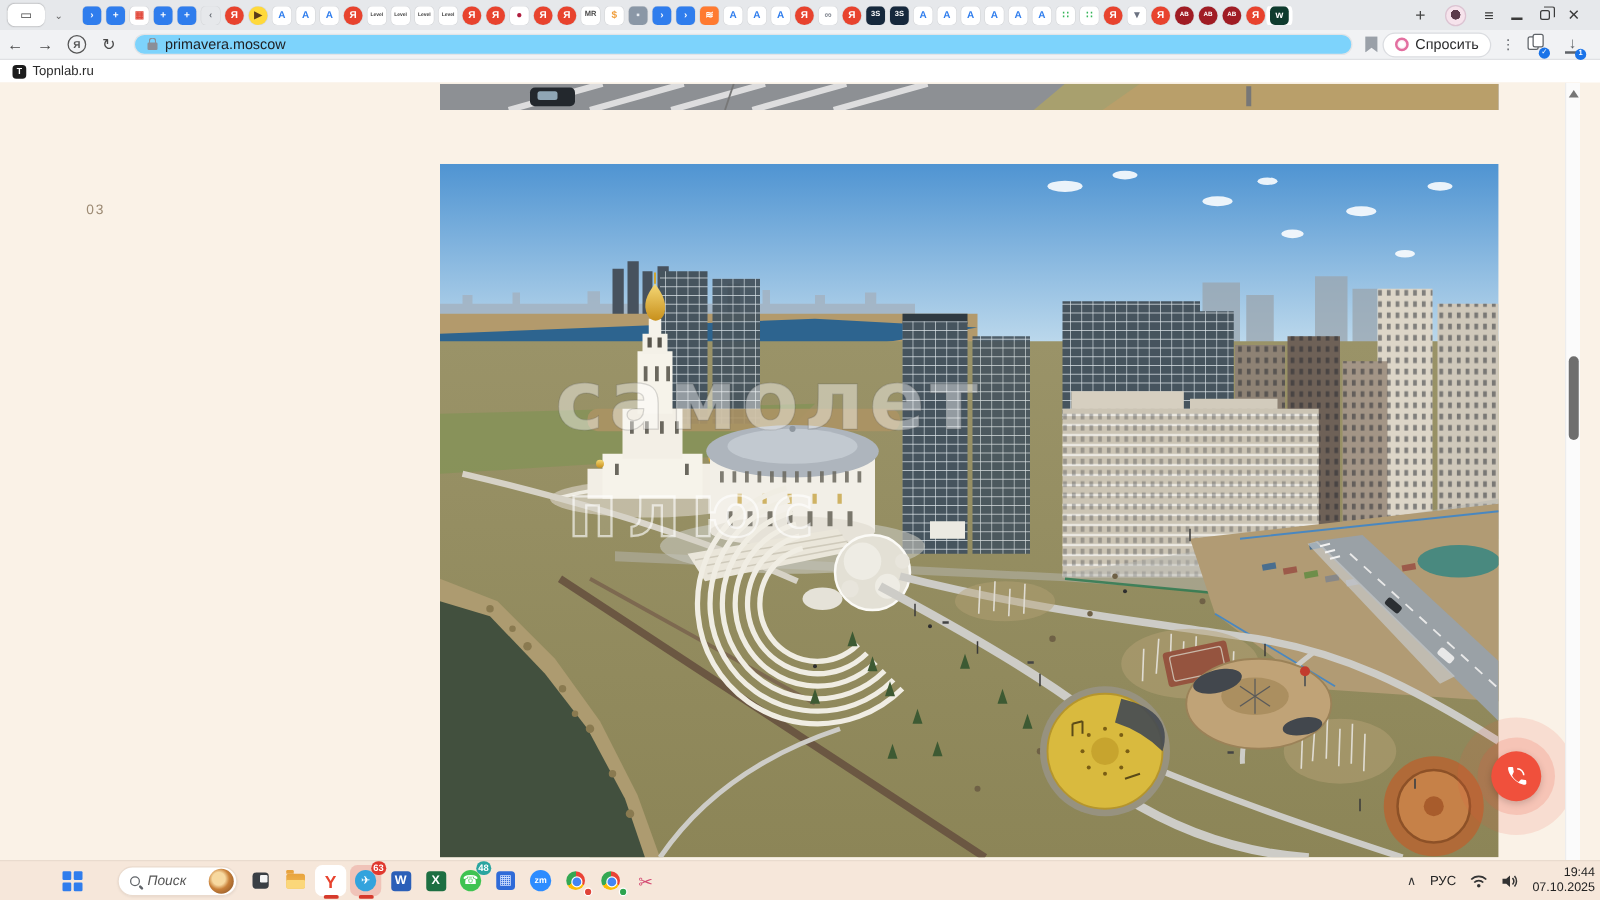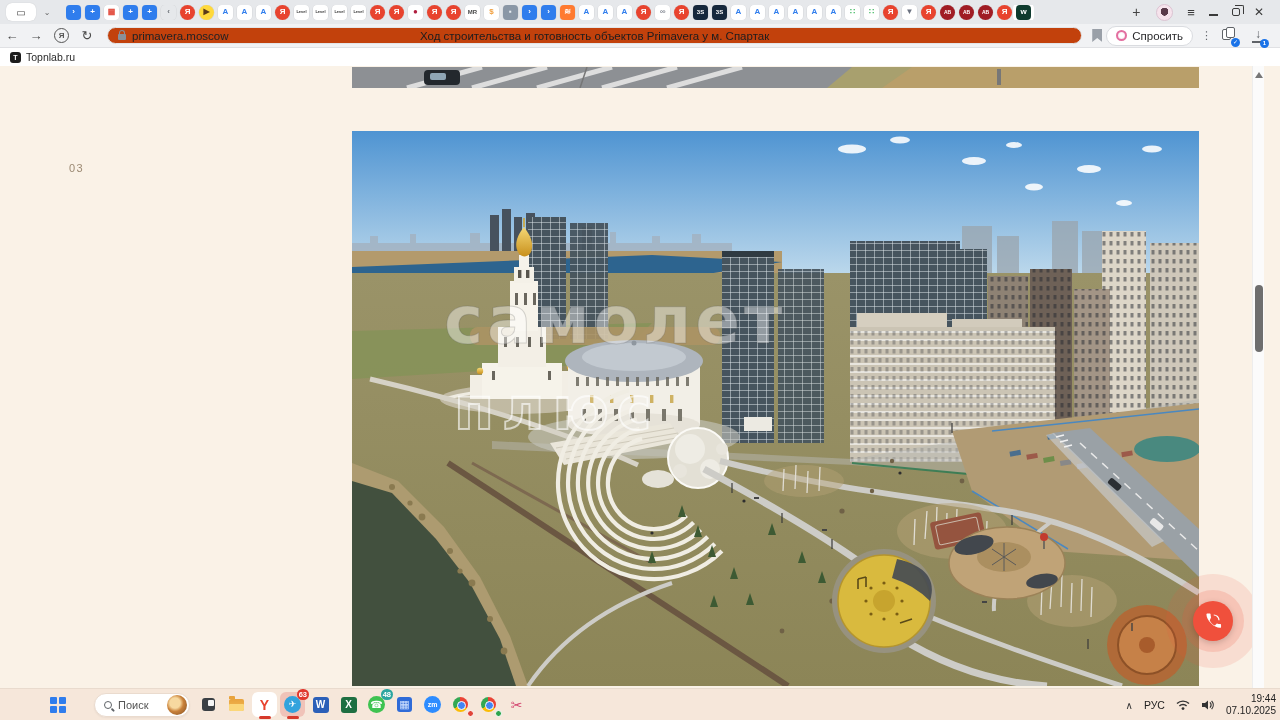--- a/index.html
+++ b/index.html
@@ -29,21 +29,21 @@
   .win-restore{width:8px;height:8px;border:1.3px solid #3a3a3a;border-radius:2px;position:relative;}
   .win-restore::before{content:"";position:absolute;left:2px;top:-4px;width:8px;height:8px;
     border:1.3px solid #3a3a3a;border-left:none;border-bottom:none;border-radius:0 2px 0 0;}
   .win-close{font-size:12px;color:#3a3a3a;}
 
   .omnibox-row{position:absolute;left:0;top:24px;width:1280px;height:24px;background:#f1f2f4;
     display:flex;align-items:center;border-bottom:1px solid #e0e1e4;}
   .nav-btn{width:24px;text-align:center;font-size:13px;color:#4a4a4a;flex:none;}
   .nav-ya{width:15px;height:15px;border-radius:50%;border:1.4px solid #555;color:#555;font-size:8px;
     display:flex;align-items:center;justify-content:center;margin:0 6px;flex:none;font-weight:bold;}
-  .omnibox{position:relative;height:17px;background:#c2410c;border:1px solid #e2e4e7;border-radius:10px;
+  .omnibox{position:relative;height:17px;background:#7dd3fc;border:1px solid #e2e4e7;border-radius:10px;
     flex:1;margin:0 6px 0 8px;display:flex;align-items:center;padding:0 8px;}
   .lock{width:8px;height:6px;background:#8a8f98;border-radius:1px;position:relative;margin:2px 6px 0 2px;flex:none;}
   .lock::before{content:"";position:absolute;top:-4px;left:1.2px;width:4.2px;height:4px;
     border:1.2px solid #8a8f98;border-bottom:none;border-radius:3px 3px 0 0;}
   .url-text{font-size:11.5px;color:#202124;white-space:nowrap;}
   .page-title{position:absolute;left:0;right:0;text-align:center;font-size:11.5px;color:#1c1c1e;
     white-space:nowrap;overflow:hidden;pointer-events:none;}
   .bm-flag{width:10px;height:13px;background:#9aa0a8;flex:none;margin:0 4px;
     clip-path:polygon(0 0,100% 0,100% 100%,50% 70%,0 100%);}
   .ask-pill{height:20px;border:1px solid #dadce0;background:#fff;border-radius:10px;display:flex;
@@ -92,21 +92,21 @@
   
   .taskbar{position:absolute;left:0;top:688px;width:1280px;height:32px;background:#f6e7da;border-top:1px solid rgba(0,0,0,.05);}
   .start{position:absolute;left:50px;top:8px;width:16px;height:16px;display:grid;grid-template-columns:7px 7px;
     grid-template-rows:7px 7px;gap:1.6px;}
   .start span{background:#2f7ded;border-radius:1px;}
   .search-pill{position:absolute;left:94px;top:4px;width:96px;height:24px;background:#fff;border:1px solid #eadbce;
     border-radius:12px;display:flex;align-items:center;padding:0 2px 0 9px;gap:6px;box-shadow:0 1px 2px rgba(0,0,0,.05);}
   .mag{width:8px;height:8px;border:1.6px solid #5f6368;border-radius:50%;position:relative;flex:none;}
   .mag::after{content:"";position:absolute;left:6px;top:7px;width:4px;height:1.6px;background:#5f6368;
     transform:rotate(45deg);border-radius:1px;}
-  .search-label{font-size:11px;color:#555;flex:1;}
+  .search-label{font-size:11px;color:#555;flex:1;font-style:italic;}
   .search-widget{width:20px;height:20px;border-radius:50%;flex:none;
     background:radial-gradient(circle at 40% 40%,#f7d9a0 0 30%,#c9813a 50%,#7a4a22 100%);}
   .tb-apps{position:absolute;left:196px;top:3px;display:flex;gap:3px;}
   .tb-app{position:relative;width:25px;height:25px;display:flex;align-items:center;justify-content:center;border-radius:6px;}
   .tb-app .glyph{display:flex;align-items:center;justify-content:center;line-height:1;}
   .tb-badge{position:absolute;top:-3px;right:-4px;min-width:12px;height:11px;border-radius:6px;
     color:#fff;font-size:7.5px;line-height:11px;text-align:center;padding:0 2px;font-weight:bold;z-index:2;}
   .tb-underline{position:absolute;bottom:-2px;left:50%;transform:translateX(-50%);width:12px;height:3px;
     border-radius:2px;background:#d63a2b;}
   .tb-dot{position:absolute;right:-1px;bottom:0;width:7px;height:7px;border-radius:50%;border:1px solid #fff;}
@@ -206,21 +206,20 @@
   </div>
 
   <div class="omnibox-row">
     <div class="nav-btn">←</div>
     <div class="nav-btn">→</div>
     <div class="nav-ya">Я</div>
     <div class="nav-btn">↻</div>
     <div class="omnibox">
       <span class="lock"></span>
       <span class="url-text">primavera.moscow</span>
-      <span class="page-title">Ход строительства и готовность объектов Primavera у м. Спартак</span>
     </div>
     <div class="bm-flag"></div>
     <div class="ask-pill">
       <span class="ask-icon"></span>
       <span class="ask-label">Спросить</span>
     </div>
     <div class="dots-v">⋮</div>
     <div class="ext-wrap">
       <span class="ext-sq"></span>
       <span class="ext-sq ext-sq2"></span>

